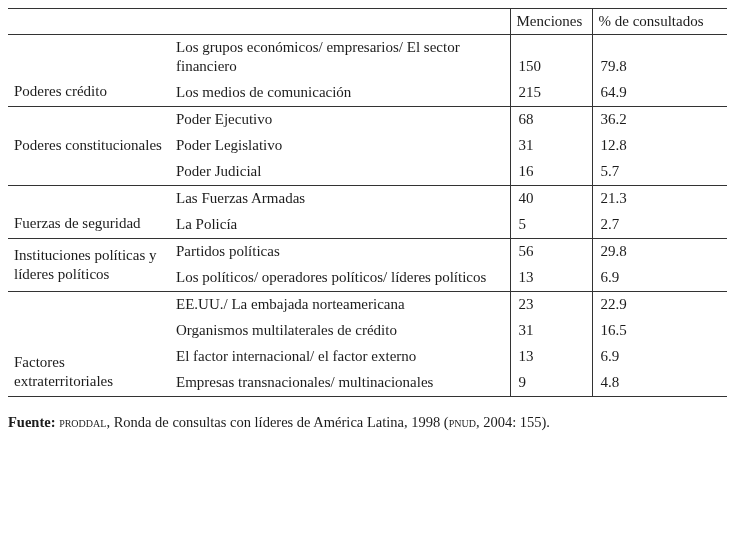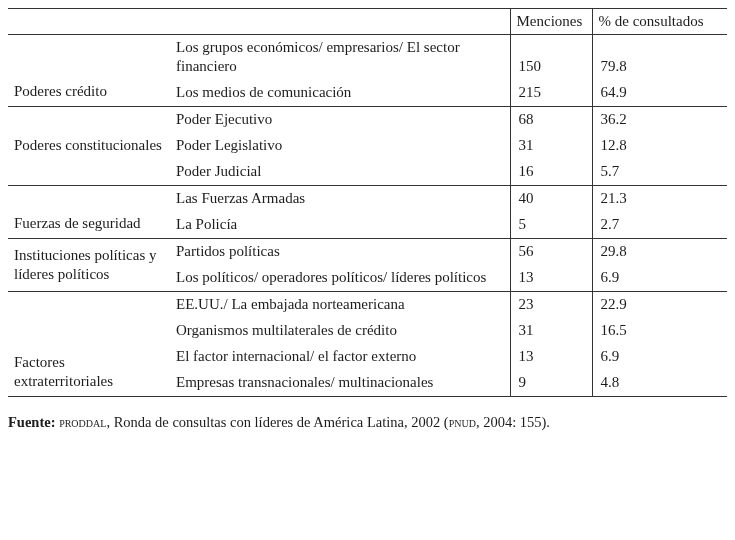--- a/index.html
+++ b/index.html
@@ -165,16 +165,16 @@
       </tr>
       <tr>
         <td class="item">Empresas transnacionales/ multinacionales</td>
         <td class="num vl">9</td>
         <td class="num vl">4.8</td>
       </tr>
     </tbody>
   </table>
 
   <div class="notes">
-    <div><b>Fuente:</b> <span class="sc">proddal</span><span>, Ronda de consultas con líderes de América Latina, 2002 (</span><span class="sc">pnud</span><span>, 2004: 155).</span></div>
+    <div><b>Fuente:</b> <span class="sc">proddal</span><span>, Ronda de consultas con líderes de América Latina, 1998 (</span><span class="sc">pnud</span><span>, 2004: 155).</span></div>
   </div>
 
 </div>
 
 </body></html>

